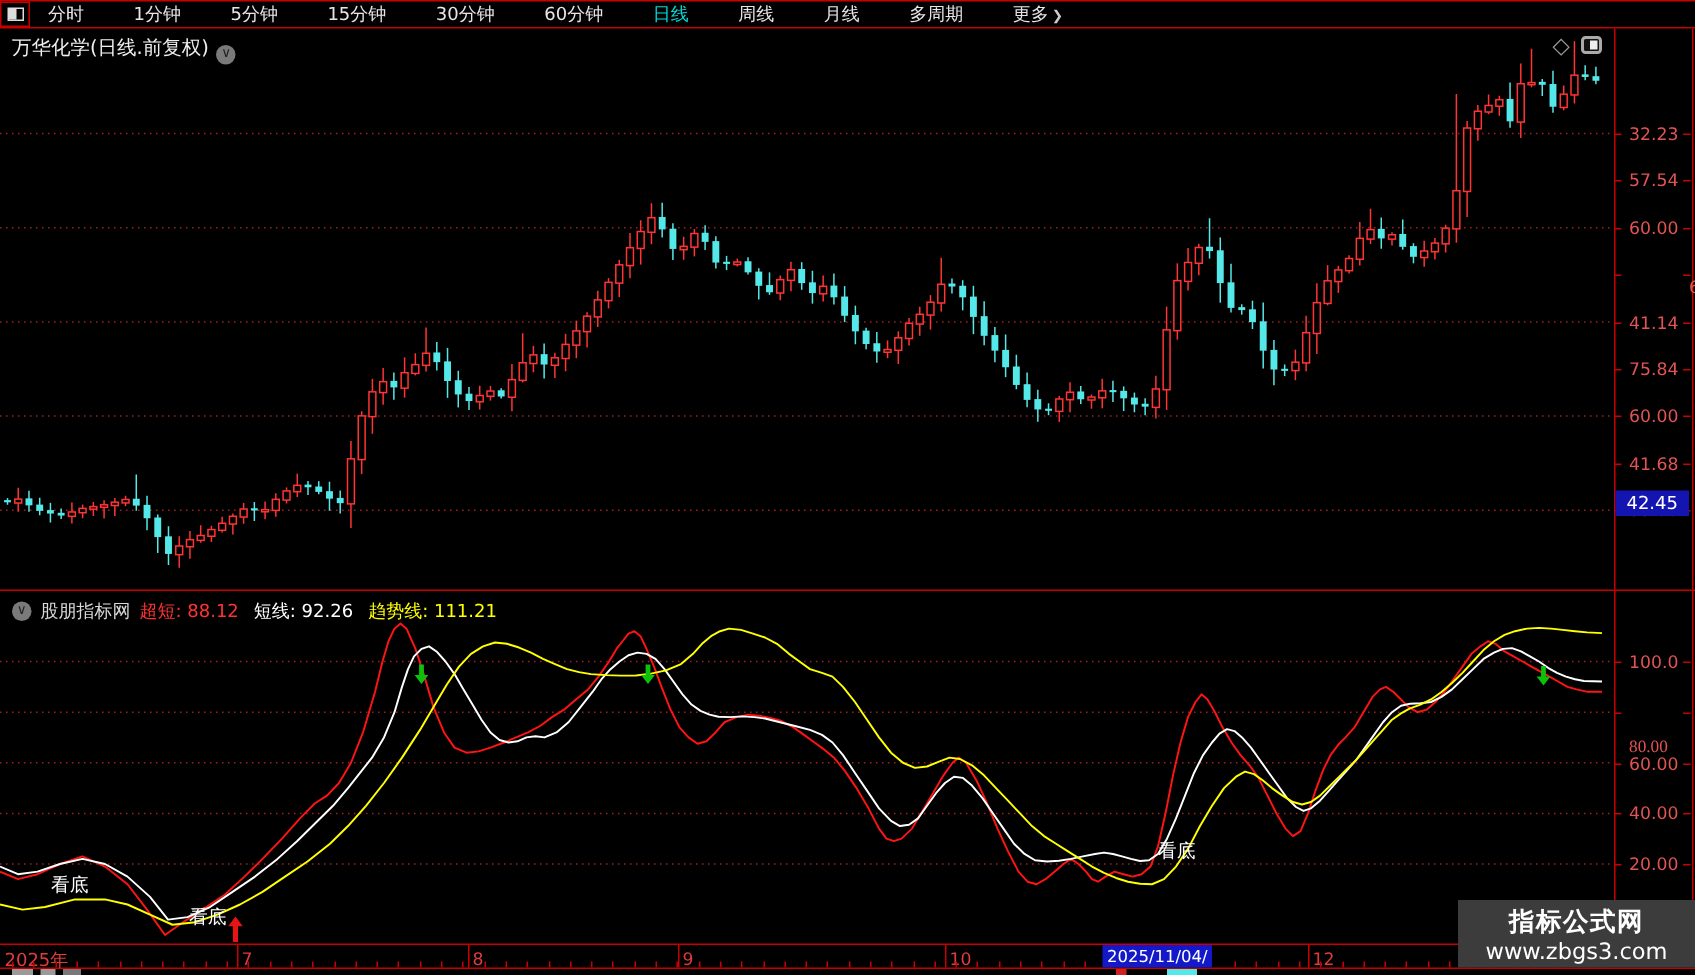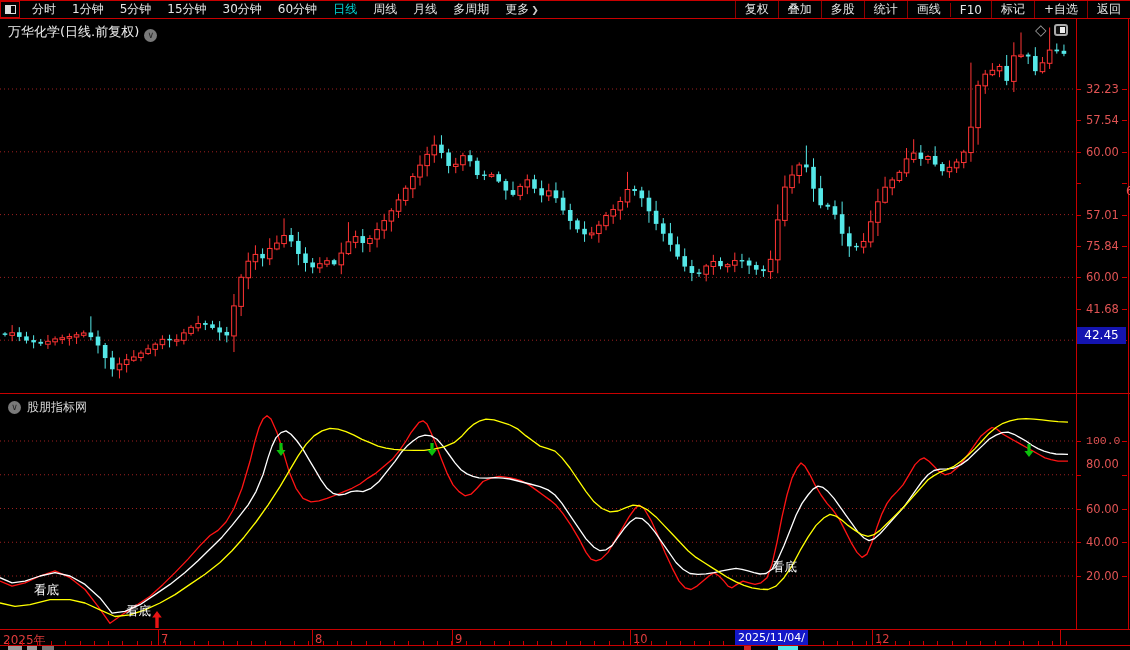--- a/index.html
+++ b/index.html
@@ -4,21 +4,21 @@
 <style>
   * { margin:0; padding:0; box-sizing:border-box; }
   html,body { background:#000; }
   body { font-family:"DejaVu Sans","Liberation Sans",sans-serif; }
   .screen { position:relative; width:1130px; height:650px; background:#000; overflow:hidden; }
 
   
   .toolbar { position:absolute; left:0; top:0; width:1130px; height:19px;
     border-top:1px solid #c80000; border-bottom:1px solid #c80000;
     display:flex; align-items:center; color:#e6e6e6; font-size:12px; }
-  .tb-left { display:flex; align-items:flex-start; gap:0; }
+  .tb-left { display:flex; align-items:flex-start; gap:17px; }
   .tb-item { padding:0 8px; white-space:nowrap; cursor:default; }
   .tb-item.active { color:#00d8d8; }
   .tb-right { margin-left:auto; display:flex; align-items:center; }
   .tb-right .tb-item { border-left:1px solid #900000; padding:0 9px; }
   .tb-icon-box { width:20px; height:17px; border:1px solid #c80000; display:flex; align-items:center; justify-content:center; margin-right:4px; }
   .tb-icon-inner { width:11px; height:9px; border:1px solid #ddd; position:relative; }
   .tb-icon-inner::before { content:""; position:absolute; left:0; top:0; width:5px; height:7px; background:#ddd; }
   .more-chev { font-size:9px; color:#ccc; margin-left:2px; }
 
   
@@ -78,31 +78,20 @@
         <span class="tb-item">1分钟</span>
         <span class="tb-item">5分钟</span>
         <span class="tb-item">15分钟</span>
         <span class="tb-item">30分钟</span>
         <span class="tb-item">60分钟</span>
         <span class="tb-item active">日线</span>
         <span class="tb-item">周线</span>
         <span class="tb-item">月线</span>
         <span class="tb-item">多周期</span>
         <span class="tb-item">更多<span class="more-chev">❯</span></span>
-      </div>
-    <div class="tb-right" id="tb-right">
-        <span class="tb-item">复权</span>
-        <span class="tb-item">叠加</span>
-        <span class="tb-item">多股</span>
-        <span class="tb-item">统计</span>
-        <span class="tb-item">画线</span>
-        <span class="tb-item">F10</span>
-        <span class="tb-item">标记</span>
-        <span class="tb-item">+自选</span>
-        <span class="tb-item">返回</span>
       </div>
   </div>
 
   <div class="chart-title">
     <span>万华化学(日线.前复权)</span><span class="chev-circle">∨</span>
   </div>
   <div class="corner-icons">
     <span class="diamond-icon">◇</span>
     <span class="split-icon"></span>
   </div>
@@ -424,58 +413,63 @@
       <polyline points="0,205.0 15,208.4 30,206.7 50,201.6 70,201.6 85,205.0 100,211.8 115,218.5 130,216.8 145,211.8 160,205.0 175,196.6 190,186.4 205,176.3 220,164.5 232,152.7 244,139.2 256,124.0 268,107.1 280,88.6 290,71.7 298,58.2 306,46.4 314,37.9 322,32.9 330,30.3 338,31.2 346,33.7 354,37.1 362,41.3 370,44.7 378,48.1 386,50.1 394,51.4 404,52.1 414,52.4 424,52.3 434,51.1 444,48.9 454,44.7 462,37.9 468,31.2 474,26.1 480,22.8 486,21.1 494,21.9 502,24.4 510,27.0 518,31.2 526,37.9 533,43.0 540,48.1 548,50.6 555,53.1 562,59.9 570,70.0 578,81.8 586,93.6 594,103.8 602,110.5 610,113.9 618,113.0 626,109.7 633,107.1 640,108.0 648,112.2 656,118.9 664,127.4 672,135.8 680,144.3 688,152.7 696,159.4 704,164.5 712,169.6 720,174.6 728,179.7 736,183.9 744,187.3 752,189.8 760,191.2 768,191.5 776,188.1 784,179.7 792,167.9 800,152.7 808,139.2 816,127.4 824,119.8 830,116.4 836,118.1 842,122.3 848,127.4 855,132.4 862,136.7 868,138.3 874,136.7 880,132.4 886,126.5 892,120.6 898,114.7 904,108.8 910,102.1 916,95.3 922,88.6 928,81.8 934,77.6 940,74.2 947,71.7 954,68.3 961,63.3 968,57.3 975,50.6 982,43.0 989,35.4 996,29.5 1003,25.3 1010,22.8 1018,21.1 1026,20.6 1034,21.1 1042,21.9 1050,22.8 1058,23.6 1068,24.1" fill="none" stroke="#ffff00" stroke-width="1.3" stroke-linejoin="round"></polyline>
       <path d="M279.4 45 h3.2 v7 h3 l-4.6 6 -4.6 -6 h3 z" fill="#0cc00c"></path>
       <path d="M430.4 45 h3.2 v7 h3 l-4.6 6 -4.6 -6 h3 z" fill="#0cc00c"></path>
       <path d="M1027.4 46 h3.2 v7 h3 l-4.6 6 -4.6 -6 h3 z" fill="#0cc00c"></path>
       <path d="M157 213 l4.8 6.5 h-3.1 v10.5 h-3.4 v-10.5 h-3.1 z" fill="#e81414"></path>
     </svg>
 
   <div class="ind-header">
     <span class="chev-circle">∨</span>
     <span class="ind-src">股朋指标网</span>
+    <span id="ind-fields" style="display:flex;gap:10px">
+        <span class="ind-field" style="color: rgb(255, 50, 50);">超短: 88.12</span>
+        <span class="ind-field" style="color: rgb(255, 255, 255);">短线: 92.26</span>
+        <span class="ind-field" style="color: rgb(255, 255, 0);">趋势线: 111.21</span>
+      </span>
   </div>
 
   <div class="vline" style="left:1076px"></div>
   <div class="vline" style="left:1128px"></div>
   <div class="hline" style="top:393px"></div>
 
   <div id="axis-right">
       <div class="axis-label" style="left: 1086px; top: 83px;">32.23</div>
       <div style="position: absolute; left: 1076px; top: 89px; width: 5px; height: 1px; background: rgb(200, 0, 0);"></div>
       <div style="position: absolute; left: 1122px; top: 89px; width: 5px; height: 1px; background: rgb(200, 0, 0);"></div>
       <div class="axis-label" style="left: 1086px; top: 114.4px;">57.54</div>
       <div style="position: absolute; left: 1076px; top: 120.4px; width: 5px; height: 1px; background: rgb(200, 0, 0);"></div>
       <div style="position: absolute; left: 1122px; top: 120.4px; width: 5px; height: 1px; background: rgb(200, 0, 0);"></div>
       <div class="axis-label" style="left: 1086px; top: 145.8px;">60.00</div>
       <div style="position: absolute; left: 1076px; top: 151.8px; width: 5px; height: 1px; background: rgb(200, 0, 0);"></div>
       <div style="position: absolute; left: 1122px; top: 151.8px; width: 5px; height: 1px; background: rgb(200, 0, 0);"></div>
       <div class="axis-label" style="left: 1086px; top: 185px; margin-left: 40px;">67.50</div>
       <div style="position: absolute; left: 1076px; top: 183.2px; width: 5px; height: 1px; background: rgb(200, 0, 0);"></div>
       <div style="position: absolute; left: 1122px; top: 183.2px; width: 5px; height: 1px; background: rgb(200, 0, 0);"></div>
-      <div class="axis-label" style="left: 1086px; top: 208.6px;">57.01</div>
+      <div class="axis-label" style="left: 1086px; top: 208.6px;">41.14</div>
       <div style="position: absolute; left: 1076px; top: 214.6px; width: 5px; height: 1px; background: rgb(200, 0, 0);"></div>
       <div style="position: absolute; left: 1122px; top: 214.6px; width: 5px; height: 1px; background: rgb(200, 0, 0);"></div>
       <div class="axis-label" style="left: 1086px; top: 240px;">75.84</div>
       <div style="position: absolute; left: 1076px; top: 246px; width: 5px; height: 1px; background: rgb(200, 0, 0);"></div>
       <div style="position: absolute; left: 1122px; top: 246px; width: 5px; height: 1px; background: rgb(200, 0, 0);"></div>
       <div class="axis-label" style="left: 1086px; top: 271.4px;">60.00</div>
       <div style="position: absolute; left: 1076px; top: 277.4px; width: 5px; height: 1px; background: rgb(200, 0, 0);"></div>
       <div style="position: absolute; left: 1122px; top: 277.4px; width: 5px; height: 1px; background: rgb(200, 0, 0);"></div>
       <div class="axis-label" style="left: 1086px; top: 302.8px;">41.68</div>
       <div style="position: absolute; left: 1076px; top: 308.8px; width: 5px; height: 1px; background: rgb(200, 0, 0);"></div>
       <div style="position: absolute; left: 1122px; top: 308.8px; width: 5px; height: 1px; background: rgb(200, 0, 0);"></div>
       <div class="axis-label" style="left: 1086px; top: 334.2px;">55.00</div>
       <div style="position: absolute; left: 1076px; top: 340.2px; width: 5px; height: 1px; background: rgb(200, 0, 0);"></div>
       <div style="position: absolute; left: 1122px; top: 340.2px; width: 5px; height: 1px; background: rgb(200, 0, 0);"></div>
-      <div class="axis-label" style="left: 1086px; top: 435px; font-family: Liberation Mono, monospace;">100.0</div>
+      <div class="axis-label" style="left: 1086px; top: 435px;">100.0</div>
       <div style="position: absolute; left: 1076px; top: 441px; width: 5px; height: 1px; background: rgb(200, 0, 0);"></div>
       <div style="position: absolute; left: 1122px; top: 441px; width: 5px; height: 1px; background: rgb(200, 0, 0);"></div>
-      <div class="axis-label" style="left: 1086px; top: 458px;">80.00</div>
+      <div class="axis-label" style="left: 1086px; top: 492px; font-family: Liberation Serif, serif;">80.00</div>
       <div style="position: absolute; left: 1076px; top: 474.75px; width: 5px; height: 1px; background: rgb(200, 0, 0);"></div>
       <div style="position: absolute; left: 1122px; top: 474.75px; width: 5px; height: 1px; background: rgb(200, 0, 0);"></div>
       <div class="axis-label" style="left: 1086px; top: 502.5px;">60.00</div>
       <div style="position: absolute; left: 1076px; top: 508.5px; width: 5px; height: 1px; background: rgb(200, 0, 0);"></div>
       <div style="position: absolute; left: 1122px; top: 508.5px; width: 5px; height: 1px; background: rgb(200, 0, 0);"></div>
       <div class="axis-label" style="left: 1086px; top: 536.25px;">40.00</div>
       <div style="position: absolute; left: 1076px; top: 542.25px; width: 5px; height: 1px; background: rgb(200, 0, 0);"></div>
       <div style="position: absolute; left: 1122px; top: 542.25px; width: 5px; height: 1px; background: rgb(200, 0, 0);"></div>
       <div class="axis-label" style="left: 1086px; top: 570px;">20.00</div>
       <div style="position: absolute; left: 1076px; top: 576px; width: 5px; height: 1px; background: rgb(200, 0, 0);"></div>
@@ -496,13 +490,17 @@
   </div>
 
   <div class="bottom-strip" id="bottom-strip">
       <div class="strip-bit" style="left: 8px; width: 14px; background: rgb(154, 154, 154);"></div>
       <div class="strip-bit" style="left: 27px; width: 10px; background: rgb(154, 154, 154);"></div>
       <div class="strip-bit" style="left: 42px; width: 12px; background: rgb(120, 120, 120);"></div>
       <div class="strip-bit" style="left: 744px; width: 7px; background: rgb(204, 34, 34);"></div>
       <div class="strip-bit" style="left: 778px; width: 20px; background: rgb(85, 232, 232);"></div>
     </div>
 
+  <div class="watermark">
+    <div class="wm1">指标公式网</div>
+    <div class="wm2">www.zbgs3.com</div>
+  </div>
 </div>
 
 </body></html>

